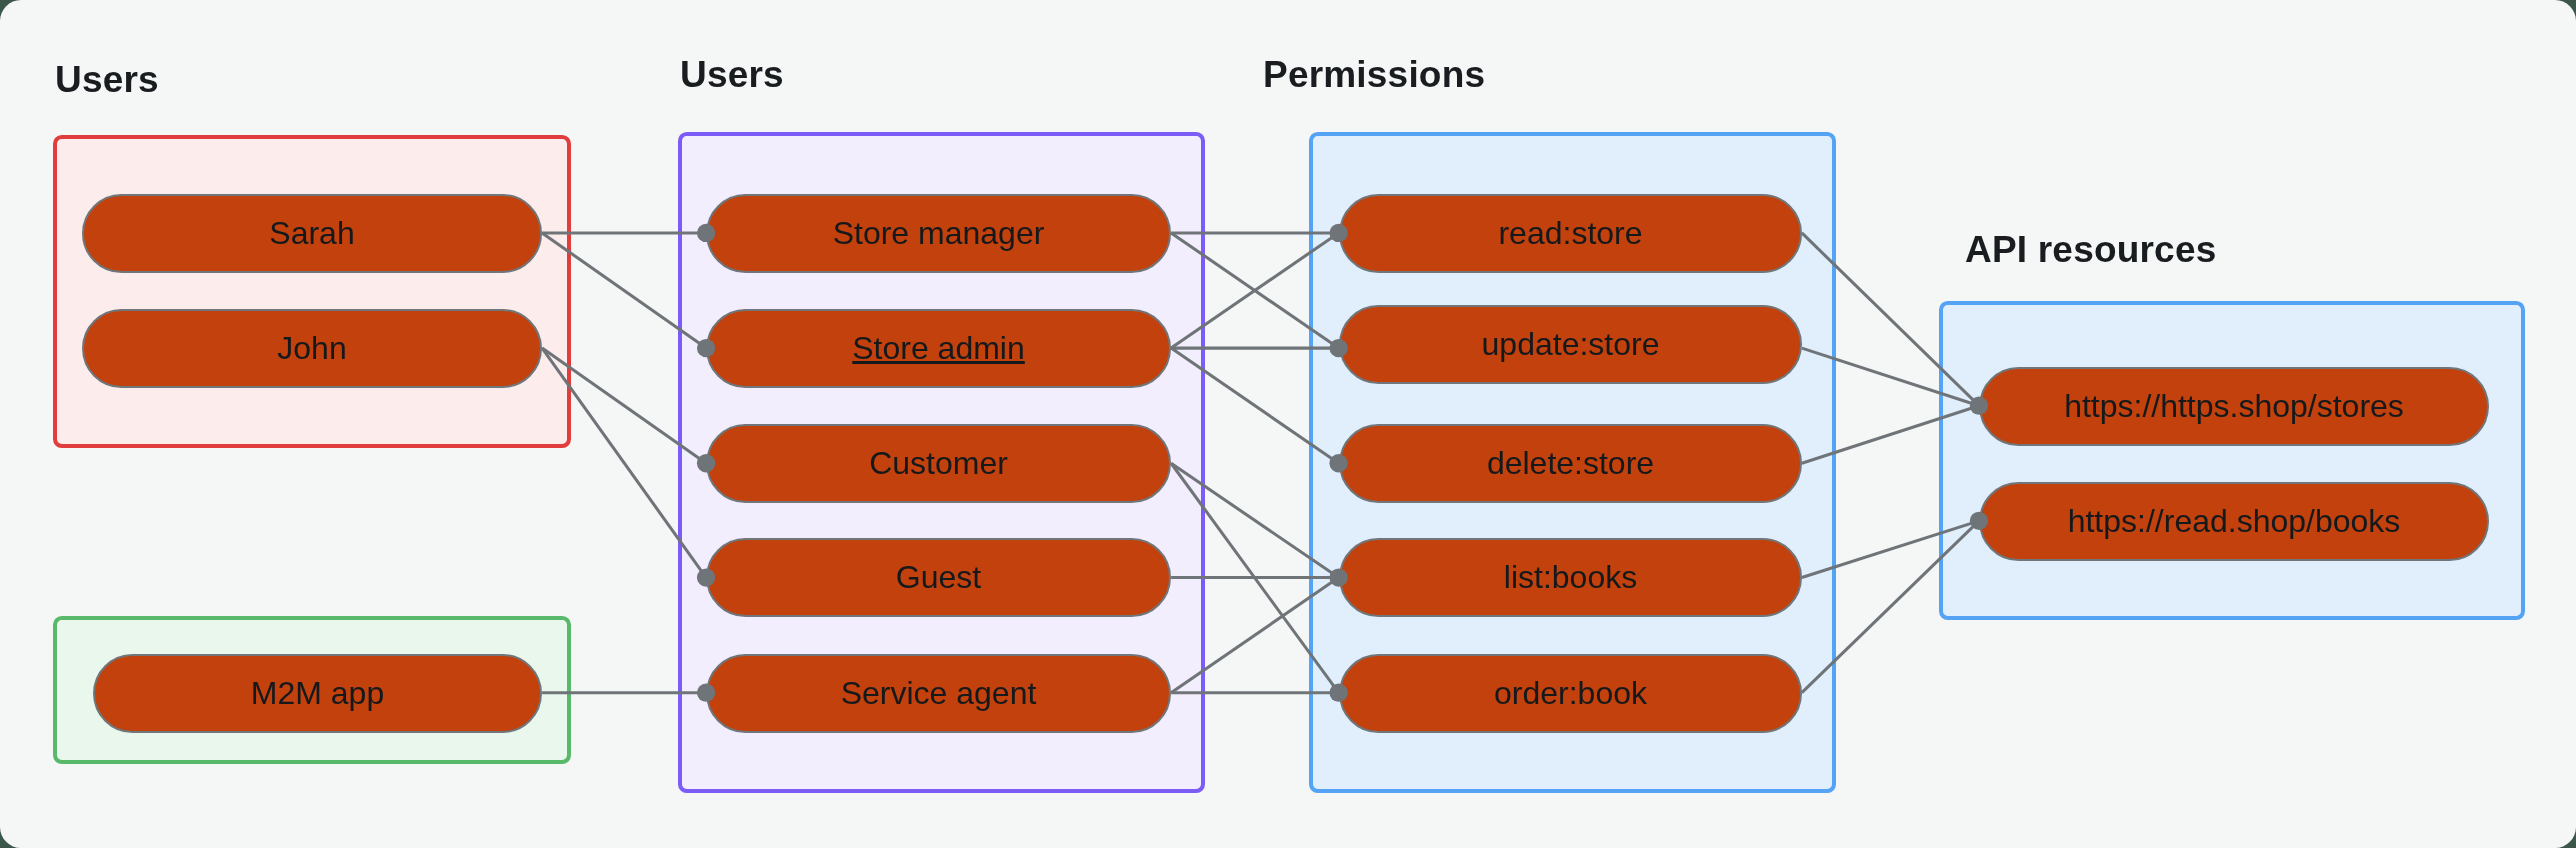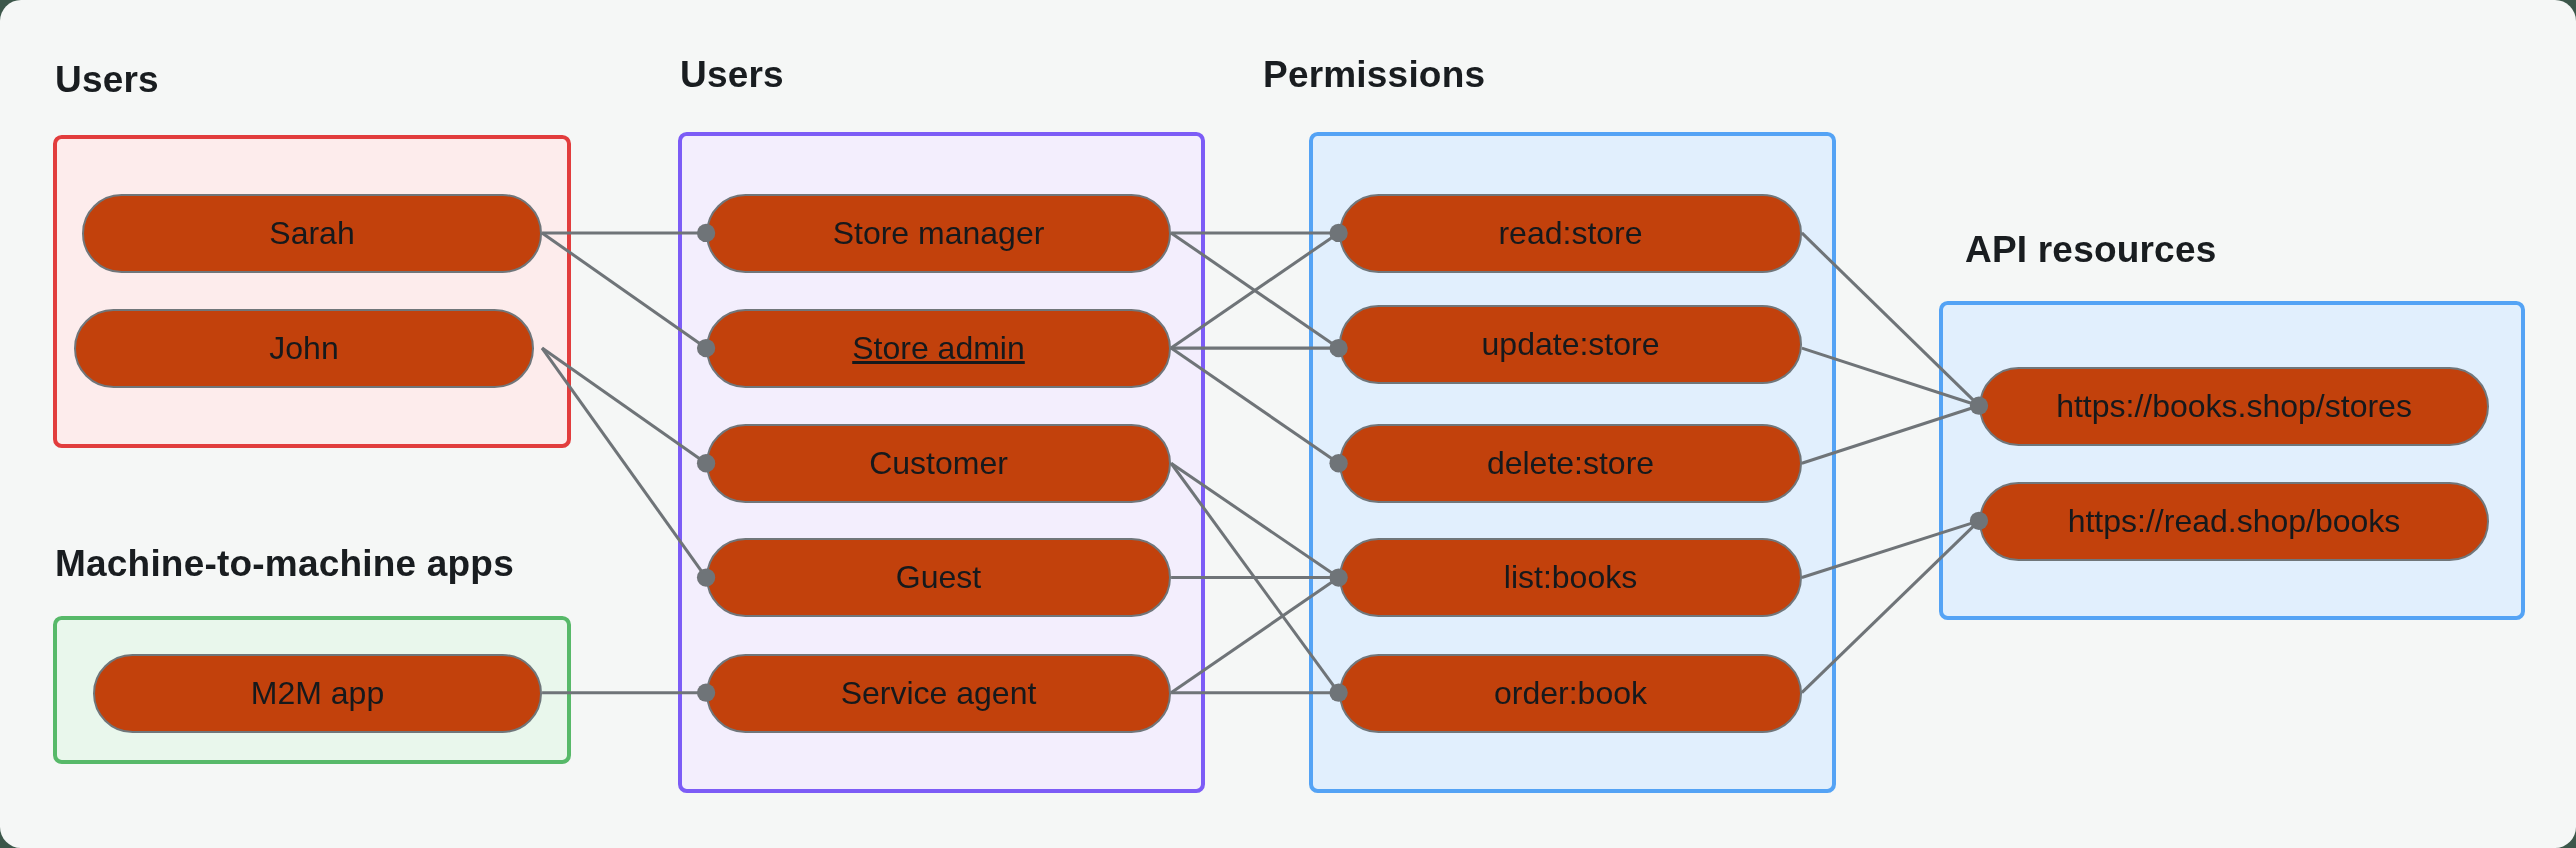--- a/index.html
+++ b/index.html
@@ -70,50 +70,49 @@
         <line x1="2065" y1="794" x2="2268" y2="597" stroke="#6f7478" stroke-width="3.5"></line>
       </svg>
 
     <div class="gbox" id="box-users" style="border-color: rgb(226, 61, 61); background: rgb(253, 236, 236);"></div>
     <div class="gbox" id="box-m2m" style="border-color: rgb(87, 185, 105); background: rgb(233, 247, 236);"></div>
     <div class="gbox" id="box-roles" style="border-color: rgb(124, 92, 246); background: rgb(243, 238, 253);"></div>
     <div class="gbox" id="box-permissions" style="border-color: rgb(84, 163, 245); background: rgb(225, 239, 253);"></div>
     <div class="gbox" id="box-resources" style="border-color: rgb(84, 163, 245); background: rgb(225, 239, 253);"></div>
 
     <div class="gtitle" id="t-users">Users</div>
-    <div class="gtitle" id="t-m2m">Machine-to-machine apps</div>
     <div class="gtitle" id="t-roles">Users</div>
     <div class="gtitle" id="t-permissions">Permissions</div>
     <div class="gtitle" id="t-resources">API resources</div>
 
     <svg id="dots" class="layer" viewBox="0 0 2952 972" width="2576" height="848">
         <circle cx="809" cy="267" r="10.5" fill="#6f7478"></circle>
         <circle cx="809" cy="399" r="10.5" fill="#6f7478"></circle>
         <circle cx="809" cy="531" r="10.5" fill="#6f7478"></circle>
         <circle cx="809" cy="662" r="10.5" fill="#6f7478"></circle>
         <circle cx="809" cy="794" r="10.5" fill="#6f7478"></circle>
         <circle cx="1534" cy="267" r="10.5" fill="#6f7478"></circle>
         <circle cx="1534" cy="399" r="10.5" fill="#6f7478"></circle>
         <circle cx="1534" cy="531" r="10.5" fill="#6f7478"></circle>
         <circle cx="1534" cy="662" r="10.5" fill="#6f7478"></circle>
         <circle cx="1534" cy="794" r="10.5" fill="#6f7478"></circle>
         <circle cx="2268" cy="465" r="10.5" fill="#6f7478"></circle>
         <circle cx="2268" cy="597" r="10.5" fill="#6f7478"></circle>
       </svg>
 
   <div class="pill" style="left: 82px; top: 194px; width: 460px;">Sarah</div>
-      <div class="pill" style="left: 74px; top: 309px; width: 460px; text-align: right;">John</div>
+      <div class="pill" style="left: 82px; top: 309px; width: 460px; text-align: right;">John</div>
       <div class="pill" style="left: 93px; top: 654px; width: 449px;">M2M app</div>
       <div class="pill" style="left: 706px; top: 194px; width: 465px;">Store manager</div>
       <div class="pill" style="left: 706px; top: 309px; width: 465px; text-decoration: underline;">Store admin</div>
       <div class="pill" style="left: 706px; top: 424px; width: 465px;">Customer</div>
       <div class="pill" style="left: 706px; top: 538px; width: 465px;">Guest</div>
       <div class="pill" style="left: 706px; top: 654px; width: 465px;">Service agent</div>
       <div class="pill" style="left: 1339px; top: 194px; width: 463px;">read:store</div>
       <div class="pill" style="left: 1339px; top: 305px; width: 463px;">update:store</div>
       <div class="pill" style="left: 1339px; top: 424px; width: 463px;">delete:store</div>
       <div class="pill" style="left: 1339px; top: 538px; width: 463px;">list:books</div>
       <div class="pill" style="left: 1339px; top: 654px; width: 463px;">order:book</div>
-      <div class="pill" style="left: 1979px; top: 367px; width: 510px;">https://books.shop/stores</div>
+      <div class="pill" style="left: 1979px; top: 367px; width: 510px;">https://https.shop/stores</div>
       <div class="pill" style="left: 1979px; top: 482px; width: 510px;">https://read.shop/books</div>
     </div>
 </div>
 
 
 </body></html>

